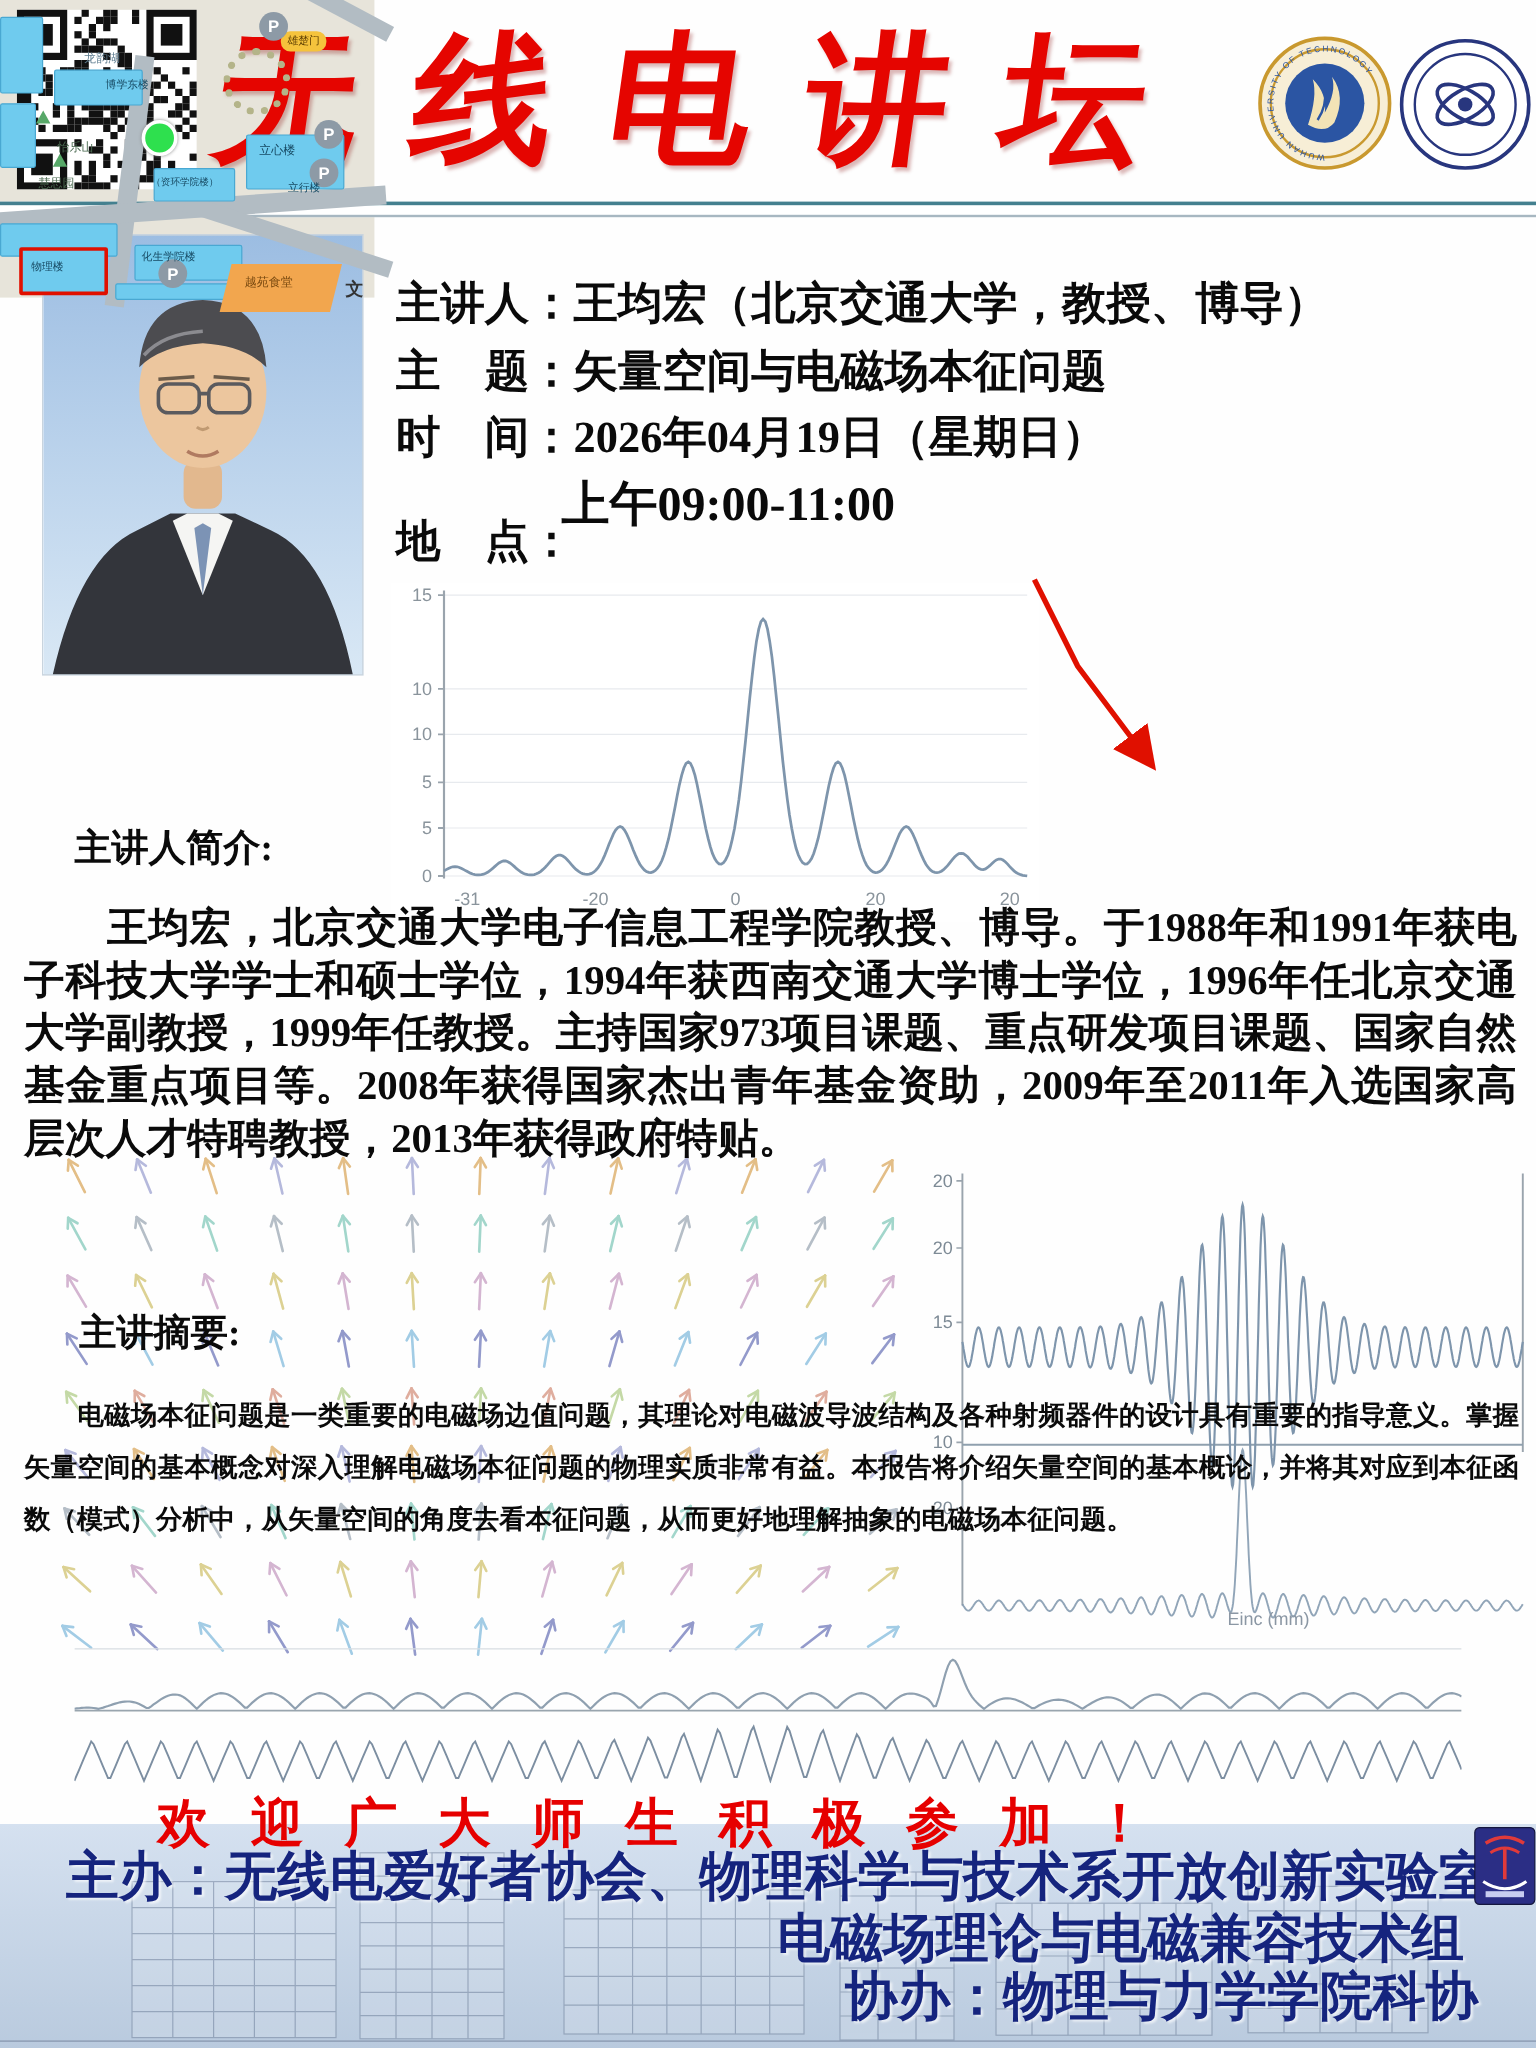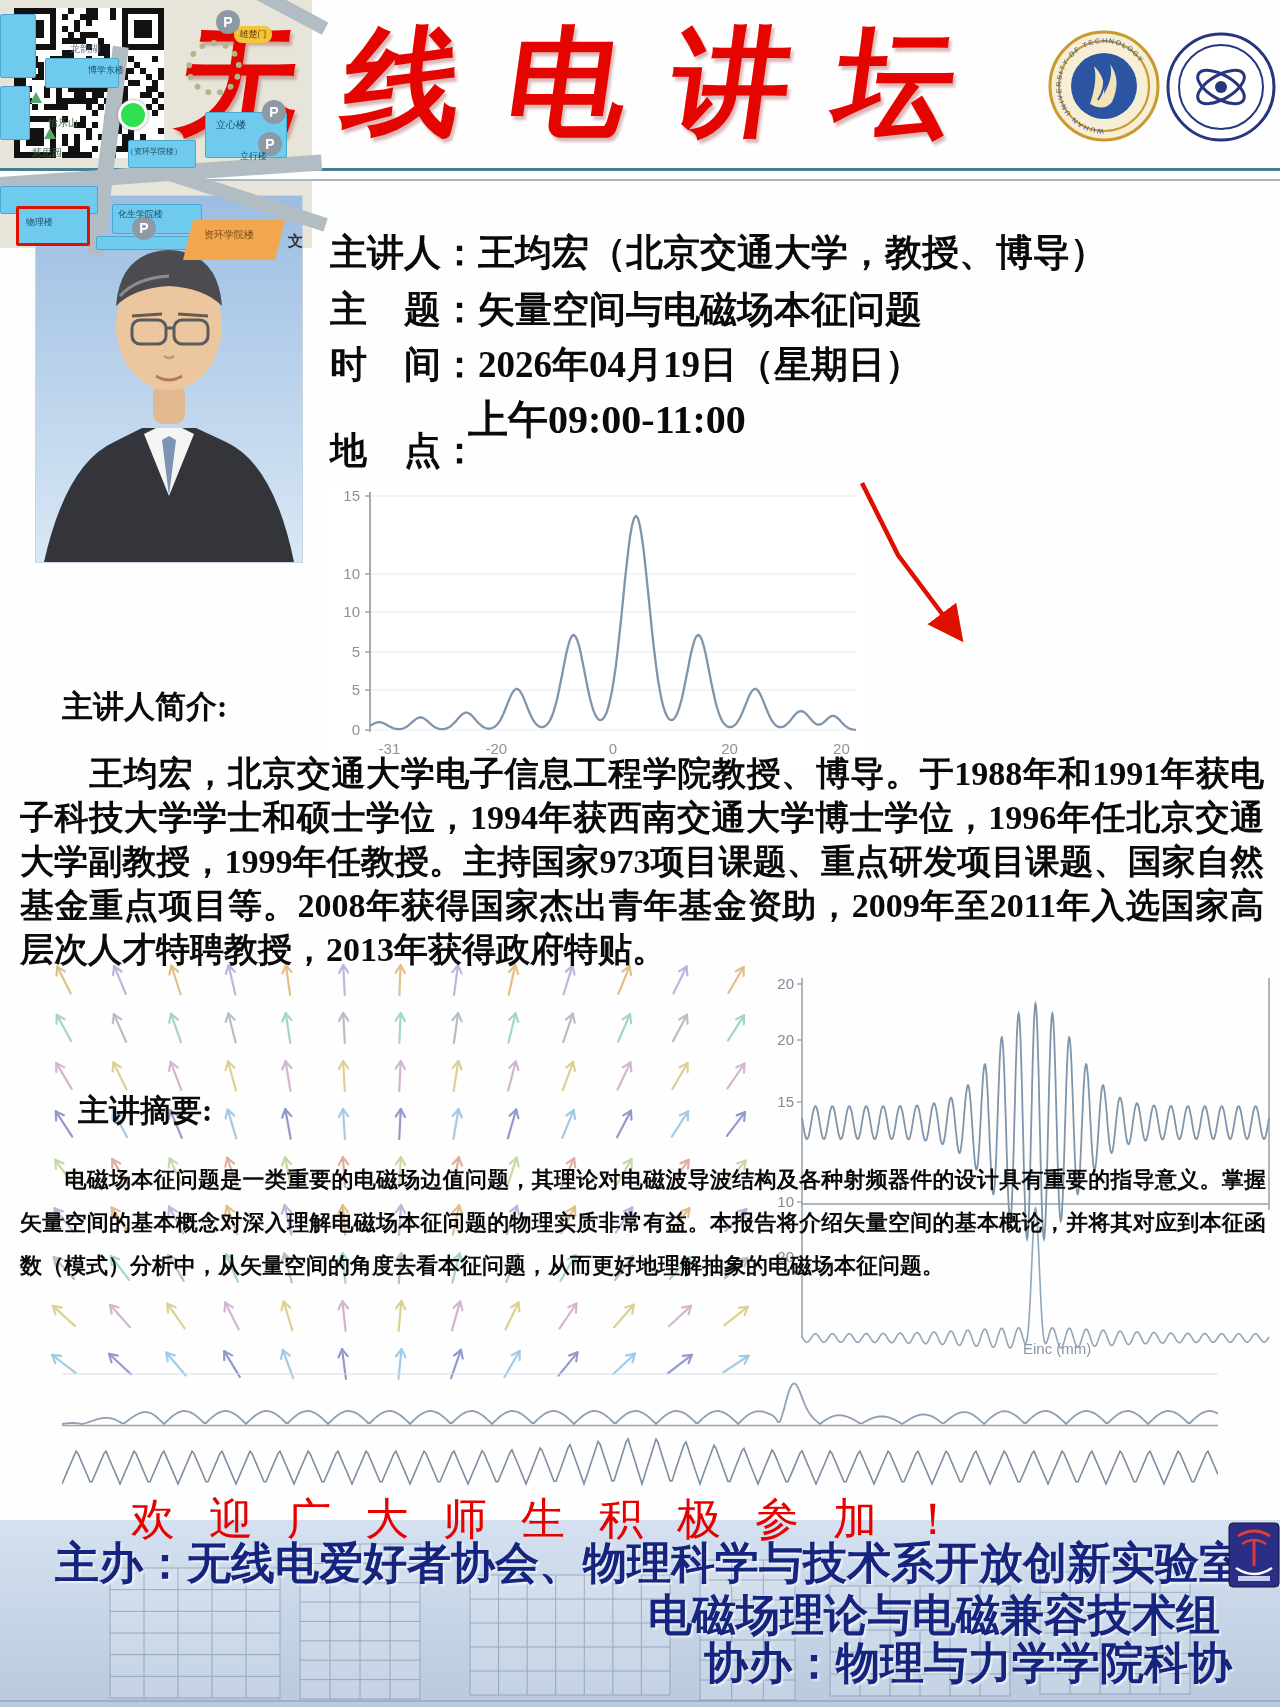--- a/index.html
+++ b/index.html
@@ -36,30 +36,30 @@
   .map-bld{position:absolute;background:#6fcbee;border:1px solid #49a8d2;border-radius:2px;z-index:2;}
   .map-road{position:absolute;background:#b2bcc3;z-index:1;}
   .map-p{position:absolute;width:24px;height:24px;border-radius:50%;background:#8d9aa6;color:#fff;
     font-weight:700;font-size:14px;text-align:center;line-height:24px;z-index:3;}
   .map-red{border:3px solid #e01000 !important;}
   
   .sec-title{font-size:31px;font-weight:700;z-index:4;margin-left:42px;}
   #bio-title{left:20px;top:686px;}
   #bio-text{left:20px;top:752px;width:1244px;font-size:34px;line-height:44px;font-weight:600;
     text-align:justify;z-index:4;}
-  #abs-title{left:36px;top:1090px;font-family:Liberation Serif, serif;}
+  #abs-title{left:24px;top:1090px;font-family:Liberation Serif, serif;}
   #abs-text{left:20px;top:1158px;width:1246px;font-size:22px;line-height:43px;font-weight:600;
     text-align:justify;z-index:4;}
   #quiver{left:50px;top:960px;width:720px;height:430px;z-index:0;}
   #chart2{left:772px;top:970px;width:505px;height:392px;z-index:0;}
   #strip1{left:62px;top:1372px;width:1156px;height:62px;z-index:1;}
   #strip2{left:62px;top:1436px;width:1156px;height:50px;z-index:1;}
   
   #welcome{left:0;top:1490px;width:1120px;text-align:center;color:#e60000;font-size:44px;
-    font-weight:400;letter-spacing:34px;z-index:5;white-space:nowrap;}
+    font-weight:700;letter-spacing:34px;z-index:5;white-space:nowrap;}
   #footer-bg{left:0;top:1520px;width:1280px;height:187px;z-index:1;
     background:linear-gradient(#d5e1f0,#b9cade);}
   #sketch{position:absolute;left:0;top:0;width:1280px;height:187px;}
   .host{position:absolute;color:#15247e;font-weight:800;white-space:nowrap;z-index:4;
     text-shadow:2px 2px 2px rgba(255,255,255,.65);}
   #host1{left:55px;top:1534px;font-size:44px;}
   #host2{right:60px;top:1586px;font-size:44px;}
   #host3{right:48px;top:1634px;font-size:44px;}
   #mini-logo{left:1228px;top:1522px;width:52px;height:66px;z-index:5;}
   text{font-family:"Liberation Sans","DejaVu Sans",sans-serif;}
@@ -399,21 +399,21 @@
     <div class="map-p" style="left:132px;top:216px;">P</div>
     <div class="map-label" style="left:70px;top:42px;color:#5f7d90;">龙韵湖</div>
     <div class="map-label" style="left:52px;top:64px;font-size:9px;margin-left:36px;">博学东楼</div>
     <div class="map-label" style="left:48px;top:116px;color:#4a6a50;">怡乐山</div>
     <div class="map-label" style="left:32px;top:146px;color:#4a6a50;">慧思园</div>
     <div class="map-label" style="left:126px;top:146px;font-size:8px;">（资环学院楼）</div>
     <div class="map-label" style="left:216px;top:118px;">立心楼</div>
     <div class="map-label" style="left:240px;top:150px;font-size:9px;">立行楼</div>
     <div class="map-label" style="left:26px;top:216px;font-size:9px;">物理楼</div>
     <div class="map-label" style="left:118px;top:208px;font-size:9px;">化生学院楼</div>
-    <div class="map-label" style="left:204px;top:228px;color:#7a4a10;">资环学院楼</div>
+    <div class="map-label" style="left:204px;top:228px;color:#7a4a10;">越苑食堂</div>
     <div class="map-label" style="left:288px;top:232px;font-size:15px;font-weight:700;color:#333;">文</div>
     <div style="position:absolute;left:30px;top:92px;width:0;height:0;border-left:6px solid transparent;border-right:6px solid transparent;border-bottom:11px solid #57a868;z-index:2;"></div>
     <div style="position:absolute;left:44px;top:128px;width:0;height:0;border-left:6px solid transparent;border-right:6px solid transparent;border-bottom:11px solid #57a868;z-index:2;"></div>
   </div>
 
   <svg id="annot-arrow" class="abs" viewBox="0 0 160 200">
     <defs>
       <marker id="redhead" markerWidth="10" markerHeight="10" refX="6" refY="4" orient="auto">
         <path d="M0 0 L8 4 L0 8 Z" fill="#e01000"></path>
       </marker>

